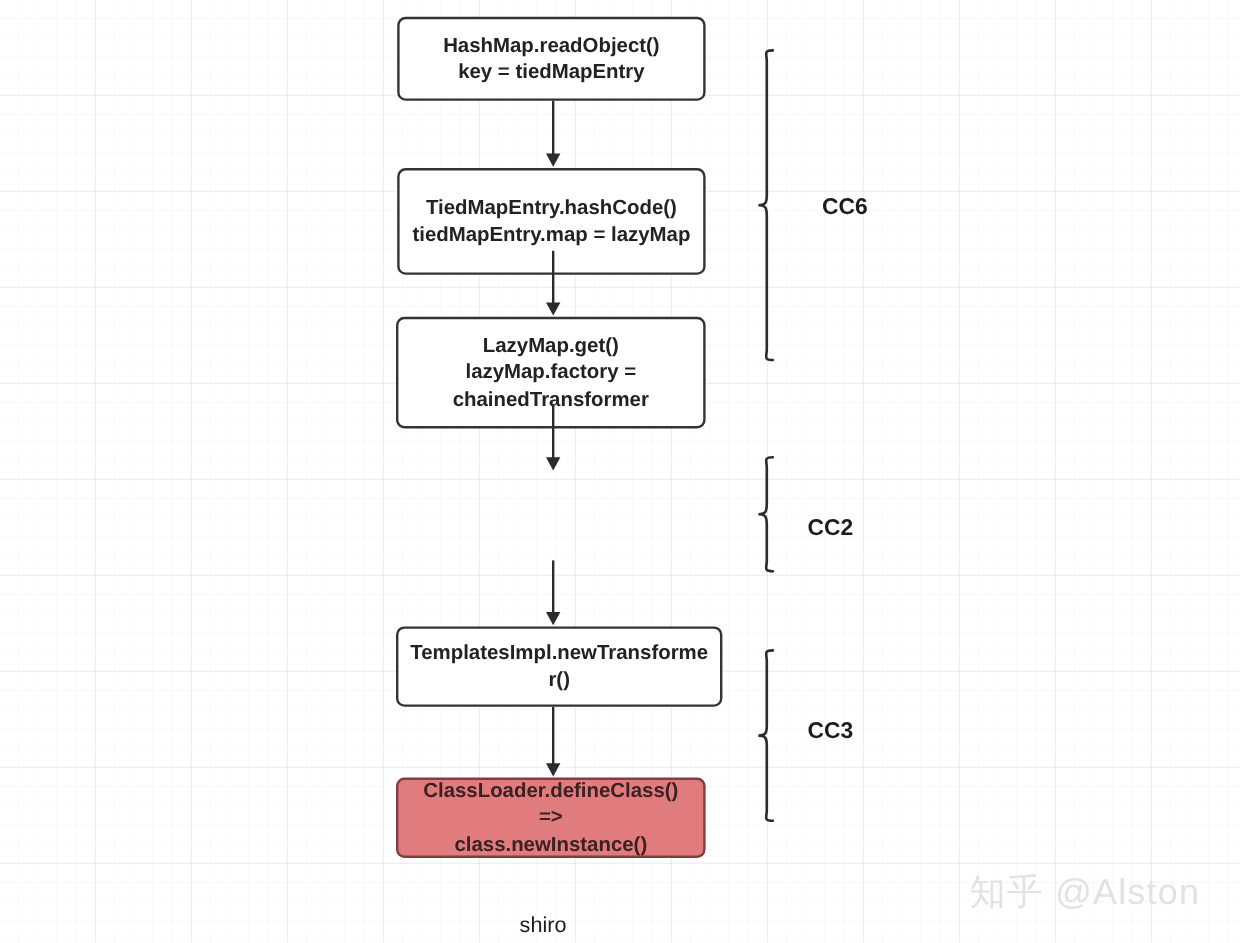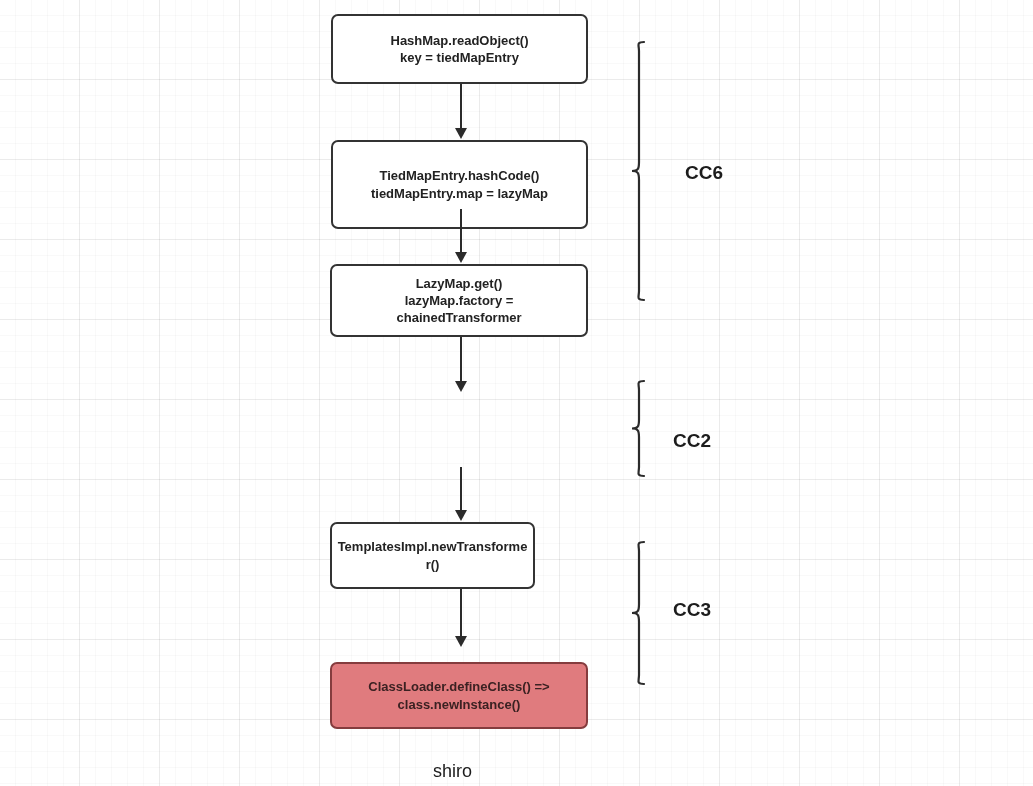--- a/index.html
+++ b/index.html
@@ -29,30 +29,29 @@
     box-sizing: border-box;
     display: flex;
     align-items: center;
     justify-content: center;
     text-align: center;
     border: 2px solid #333333;
     border-radius: 7px;
     background: #ffffff;
     color: #222222;
     font-weight: bold;
-    font-size: 13px;
+    font-size: 17px;
     line-height: 1.32;
     padding: 4px 10px;
     white-space: pre-line;
   }
   .node.danger {
     background: #e07b7e;
     border-color: #853c3e;
     color: #3b2122;
-    margin-top: 14px;
   }
   .arrow-line {
     position: absolute;
     width: 2px;
     background: #2b2b2b;
   }
   .arrow-head {
     position: absolute;
     width: 0;
     height: 0;
@@ -92,24 +91,24 @@
 </style>
 </head>
 <body>
 
 <div id="canvas">
 
   <div class="node" style="left: 331px; top: 14px; width: 257px; height: 70px;">HashMap.readObject()
 key = tiedMapEntry</div>
   <div class="node" style="left: 331px; top: 140px; width: 257px; height: 89px;">TiedMapEntry.hashCode()
 tiedMapEntry.map = lazyMap</div>
-  <div class="node" style="left: 330px; top: 264px; width: 258px; height: 73px;">LazyMap.get()
+  <div class="node" style="left: 330px; top: 264px; width: 258px; height: 93px;">LazyMap.get()
 lazyMap.factory =
 chainedTransformer</div>
-  <div class="node" style="left: 330px; top: 522px; width: 205px; height: 67px;">TemplatesImpl.newTransforme
+  <div class="node" style="left: 330px; top: 522px; width: 272px; height: 67px;">TemplatesImpl.newTransforme
 r()</div>
   <div class="node danger" style="left: 330px; top: 648px; width: 258px; height: 67px;">ClassLoader.defineClass() =&gt;
 class.newInstance()</div>
 
   <div>
     <div class="arrow-line" style="left: 460px; top: 84px; height: 46px;"></div>
     <div class="arrow-head" style="left: 454.5px; top: 128px;"></div>
   </div>
   <div>
     <div class="arrow-line" style="left: 460px; top: 209px; height: 45px;"></div>
@@ -144,14 +143,15 @@
 
   <div class="brace" style="left: 630px; top: 542px;">
     <svg width="18" height="142" viewBox="0 0 18 142">
         <path d="M 14 0 C 6 0 9 3 9 9 L 9 62 C 9 69 8 71 2 71 C 8 71 9 73 9 80 L 9 133 C 9 139 6 142 14 142" fill="none" stroke="#2b2b2b" stroke-width="2.2" stroke-linecap="round"></path>
       </svg>
   </div>
   <div class="brace-label" style="left: 673px; top: 599px;">CC3</div>
 
   <div class="caption" style="left: 433px; top: 761px;">shiro</div>
 
+  <div class="watermark" style="left: 808px; top: 723px;">知乎 @Alston</div>
 
 </div>
 
 </body></html>

